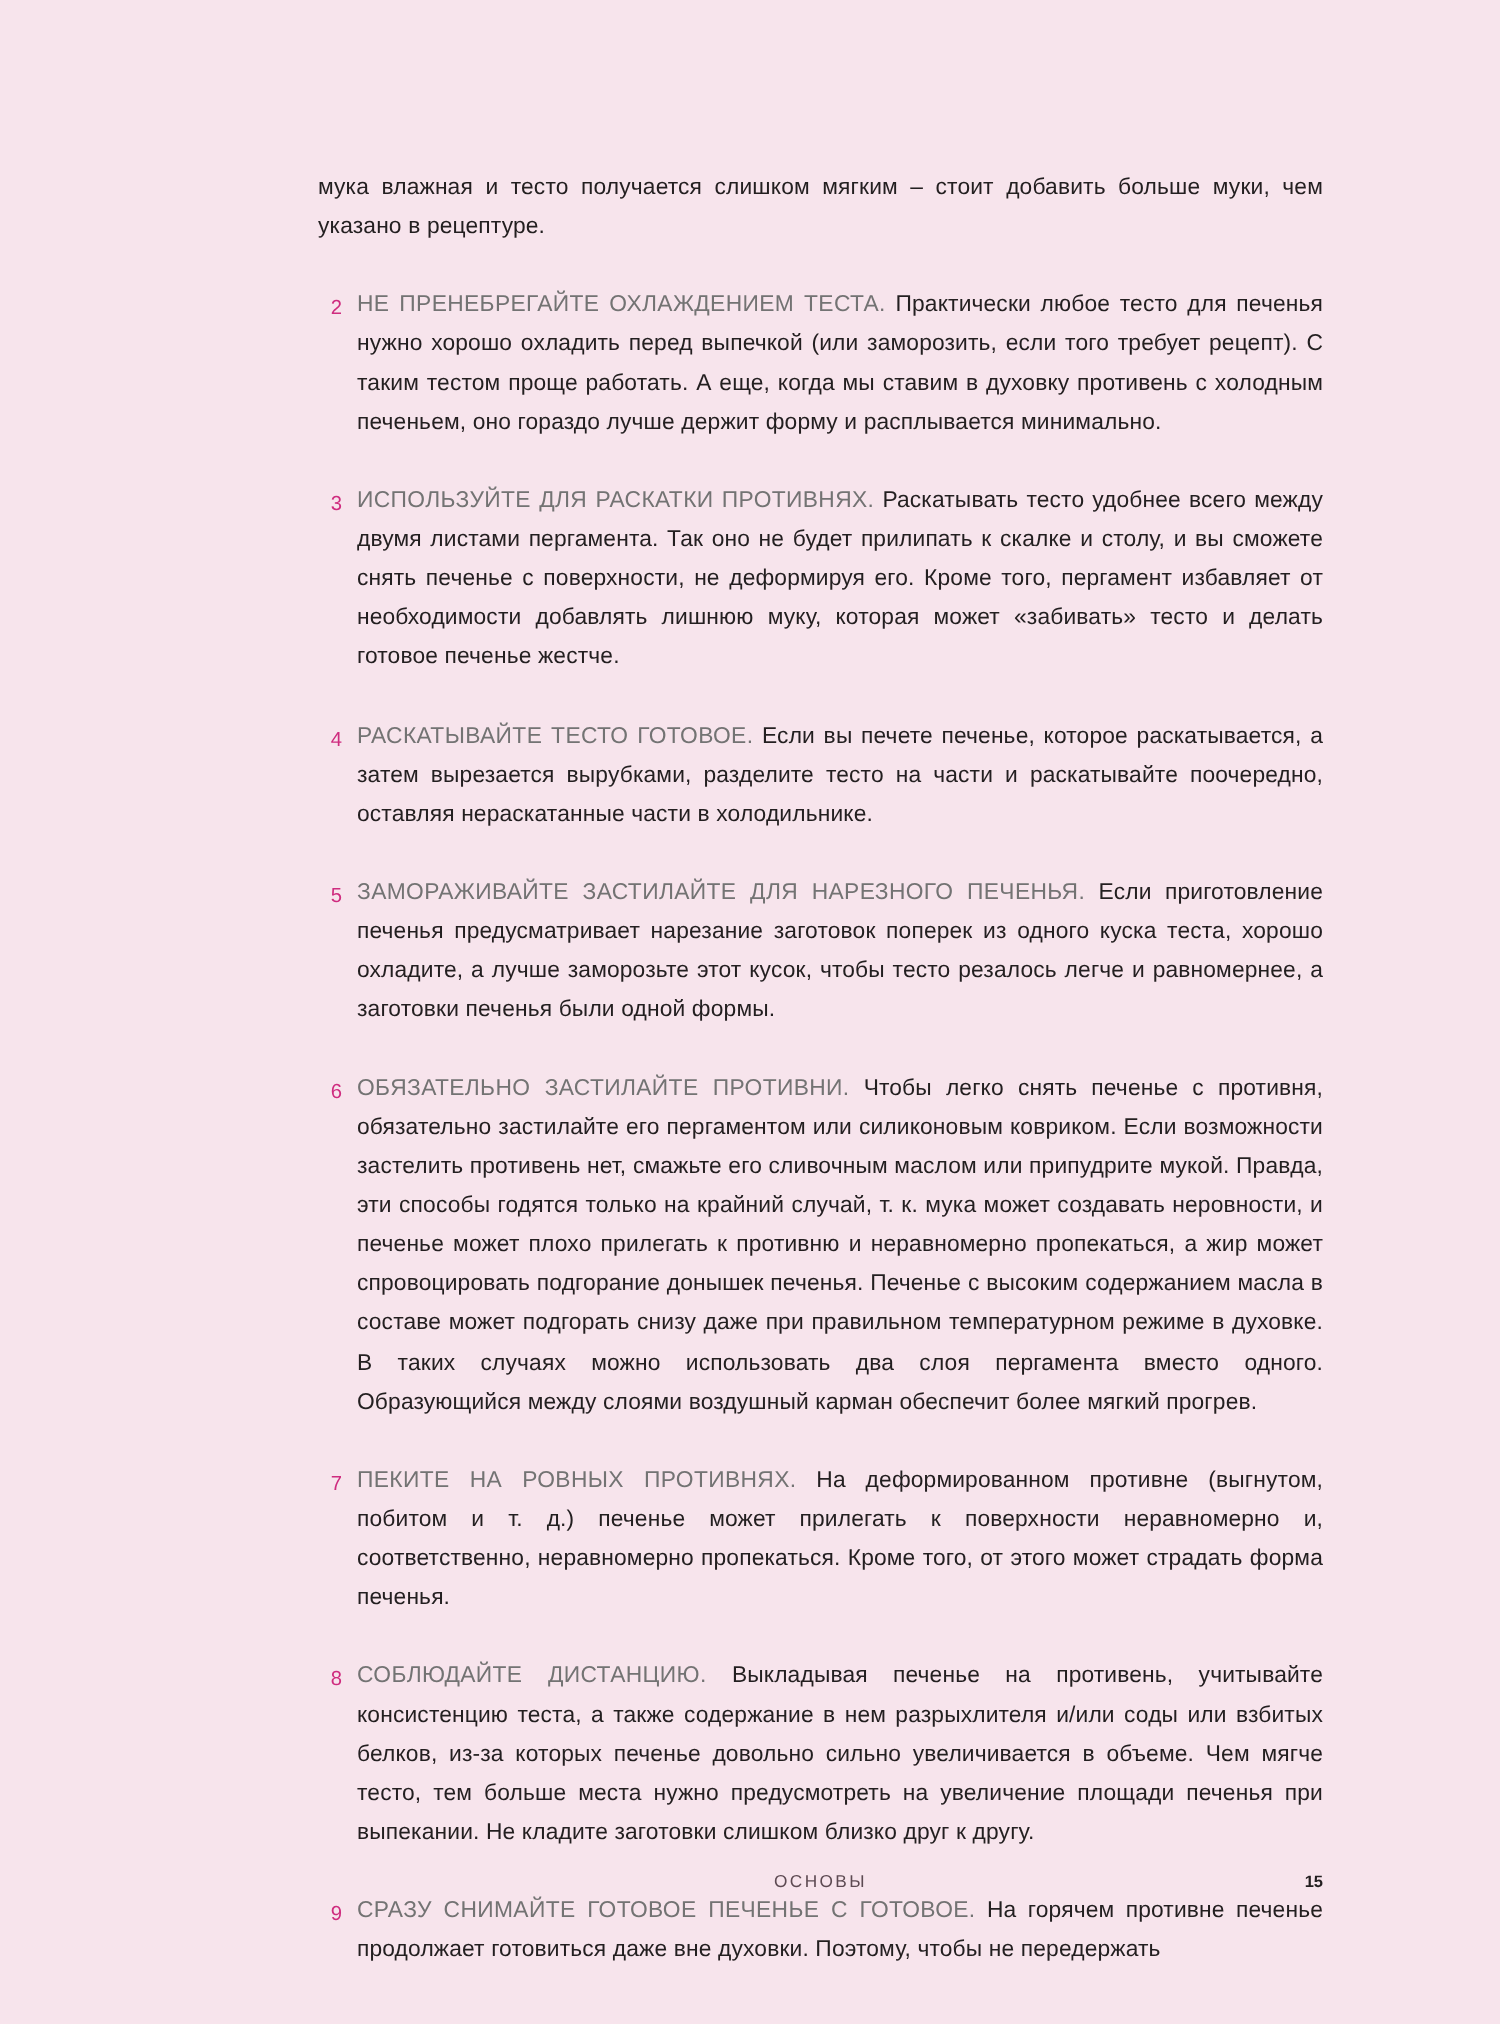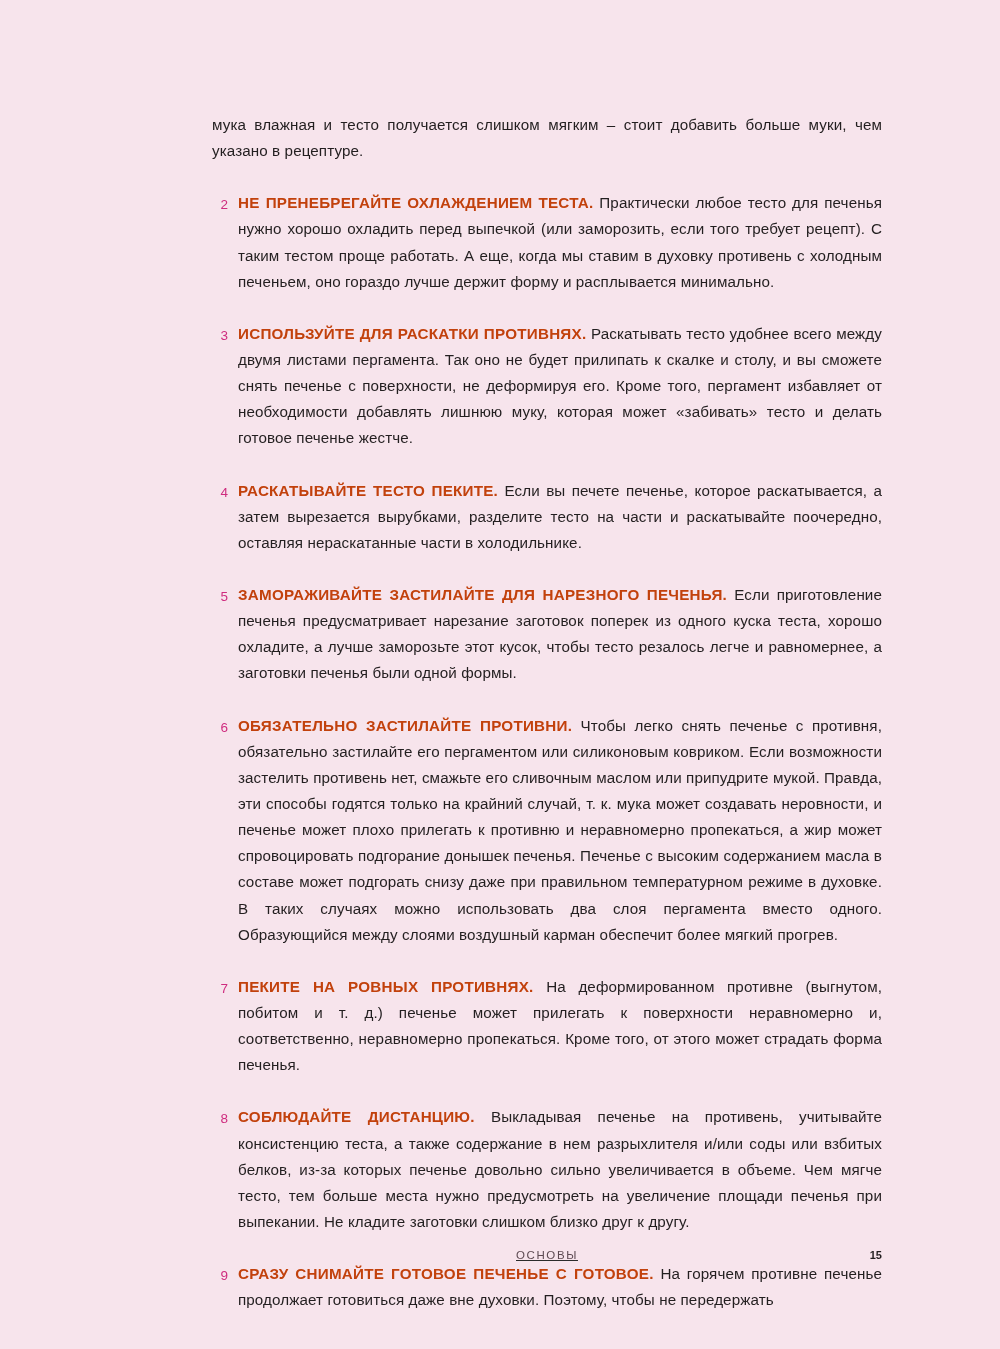--- a/index.html
+++ b/index.html
@@ -47,33 +47,32 @@
     position: absolute;
     left: 0;
     top: 3px;
     width: 16px;
     text-align: right;
     font-size: 13.5px;
     color: #cf2c7f;
     line-height: 1.72;
   }
   .item .head {
-    font-weight: bold;
-    color: #c2410c;
+    font-weight: normal;
+    color: #737373;
     letter-spacing: 0.25px;
   }
   .footer {
     position: absolute;
     left: 212px;
     right: 118px;
     top: 1249px;
     display: flex;
     align-items: flex-end;
     justify-content: space-between;
-    text-decoration: underline;
   }
   .footer .section {
     flex: 1;
     text-align: center;
     font-size: 11.5px;
     letter-spacing: 1.6px;
     color: #5d4a52;
   }
   .footer .pageno {
     position: absolute;
@@ -98,21 +97,21 @@
       <p><span class="head">НЕ ПРЕНЕБРЕГАЙТЕ ОХЛАЖДЕНИЕМ ТЕСТА.</span><span> Практически любое тесто для печенья нужно хорошо охладить перед выпечкой (или заморозить, если того требует рецепт). С таким тестом проще работать. А еще, когда мы ставим в духовку противень с холодным печеньем, оно гораздо лучше держит форму и расплывается минимально.</span></p>
     </div>
 
     <div class="item">
       <span class="num">3</span>
       <p><span class="head">ИСПОЛЬЗУЙТЕ ДЛЯ РАСКАТКИ ПРОТИВНЯХ.</span><span> Раскатывать тесто удобнее всего между двумя листами пергамента. Так оно не будет прилипать к скалке и столу, и вы сможете снять печенье с поверхности, не деформируя его. Кроме того, пергамент избавляет от необходимости добавлять лишнюю муку, которая может «забивать» тесто и делать готовое печенье жестче.</span></p>
     </div>
 
     <div class="item">
       <span class="num">4</span>
-      <p><span class="head">РАСКАТЫВАЙТЕ ТЕСТО ПЕКИТЕ.</span><span> Если вы печете печенье, которое раскатывается, а затем вырезается вырубками, разделите тесто на части и раскатывайте поочередно, оставляя нераскатанные части в холодильнике.</span></p>
+      <p><span class="head">РАСКАТЫВАЙТЕ ТЕСТО ГОТОВОЕ.</span><span> Если вы печете печенье, которое раскатывается, а затем вырезается вырубками, разделите тесто на части и раскатывайте поочередно, оставляя нераскатанные части в холодильнике.</span></p>
     </div>
 
     <div class="item">
       <span class="num">5</span>
       <p><span class="head">ЗАМОРАЖИВАЙТЕ ЗАСТИЛАЙТЕ ДЛЯ НАРЕЗНОГО ПЕЧЕНЬЯ.</span><span> Если приготовление печенья предусматривает нарезание заготовок поперек из одного куска теста, хорошо охладите, а лучше заморозьте этот кусок, чтобы тесто резалось легче и равномернее, а заготовки печенья были одной формы.</span></p>
     </div>
 
     <div class="item">
       <span class="num">6</span>
       <p><span class="head">ОБЯЗАТЕЛЬНО ЗАСТИЛАЙТЕ ПРОТИВНИ.</span><span> Чтобы легко снять печенье с противня, обязательно застилайте его пергаментом или силиконовым ковриком. Если возможности застелить противень нет, смажьте его сливочным маслом или припудрите мукой. Правда, эти способы годятся только на крайний случай, т. к. мука может создавать неровности, и печенье может плохо прилегать к противню и неравномерно пропекаться, а жир может спровоцировать подгорание донышек печенья. Печенье с высоким содержанием масла в составе может подгорать снизу даже при правильном температурном режиме в духовке. В таких случаях можно использовать два слоя пергамента вместо одного. Образующийся между слоями воздушный карман обеспечит более мягкий прогрев.</span></p>

